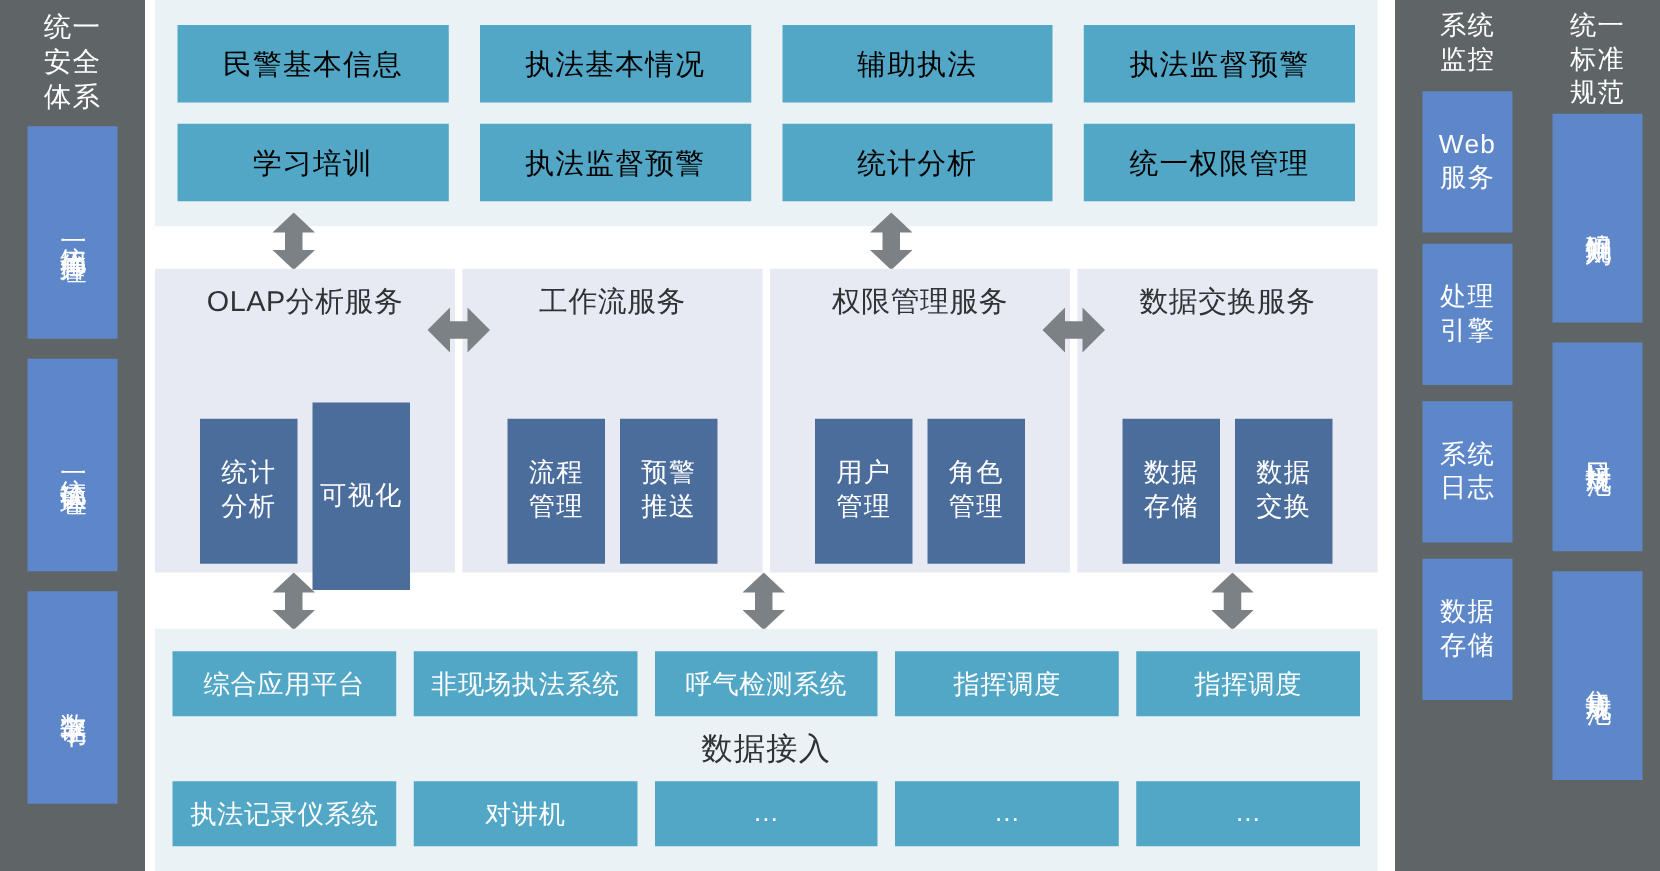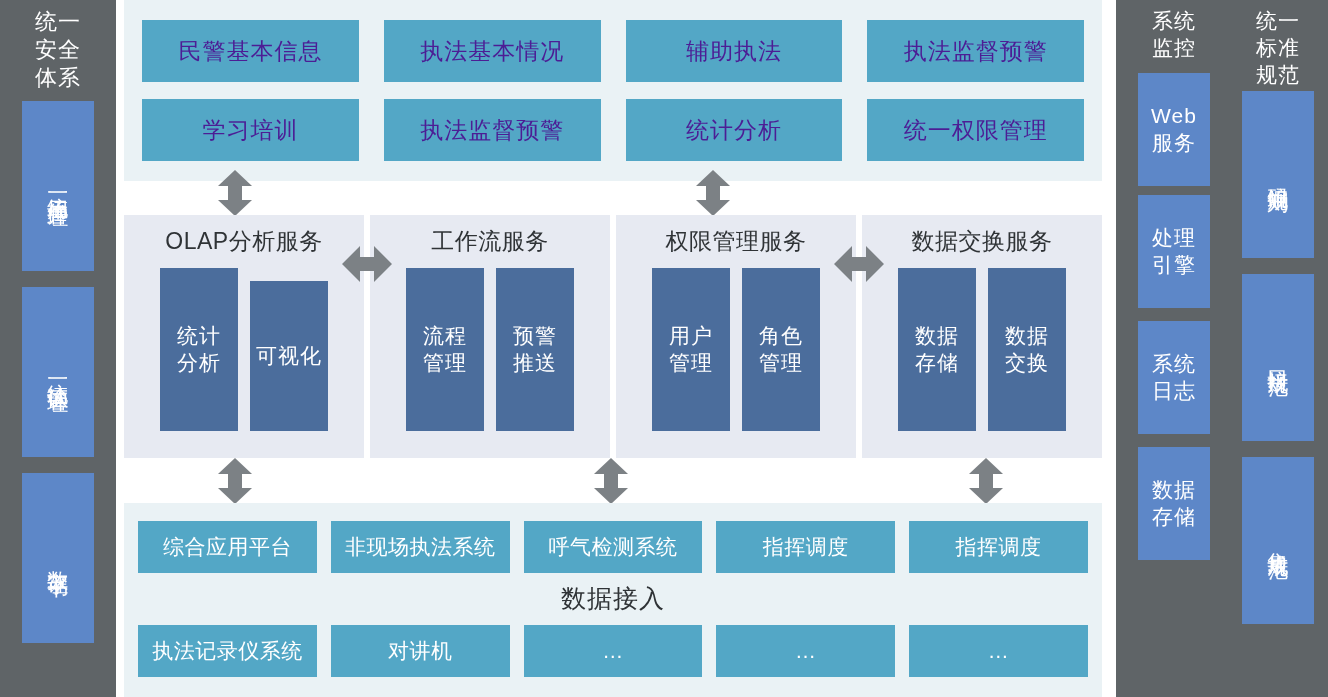--- a/index.html
+++ b/index.html
@@ -91,21 +91,21 @@
   }
   .app-grid {
     display: grid;
     grid-template-columns: repeat(4, 1fr);
     grid-template-rows: repeat(2, 62px);
     column-gap: 25px;
     row-gap: 17px;
   }
   .tile {
     background: #53a7c6;
-    color: #4c1d95;
+    color: #000000;
     display: flex;
     align-items: center;
     justify-content: center;
     font-size: 23px;
     letter-spacing: 1px;
   }
 
   
   .arrow-v {
     position: absolute;
@@ -131,45 +131,47 @@
     gap: 6px;
   }
   .svc-panel {
     background: #e7eaf2;
     flex: 1 1 0;
     box-sizing: border-box;
     display: flex;
     flex-direction: column;
     align-items: center;
     padding-top: 11px;
+    gap: 41px;
   }
   .svc-title {
     font-size: 23px;
     color: #2f3336;
     letter-spacing: 0.5px;
     margin-bottom: 11px;
   }
   .svc-boxes {
     display: flex;
     gap: 12px;
     align-items: flex-start;
     height: 172px;
   }
   .svc-box {
     background: #4b6d9c;
     color: #ffffff;
     width: 78px;
-    height: 163px;
+    height: 116px;
     display: flex;
     align-items: center;
     justify-content: center;
     text-align: center;
     font-size: 21px;
     line-height: 1.28;
     letter-spacing: 1px;
+    margin-top: 26px;
   }
   .svc-box.short { height: 150px; margin-top: 13px; }
 
   
   .data-layer {
     position: absolute;
     left: 0;
     top: 503px;
     width: 978px;
     height: 194px;

